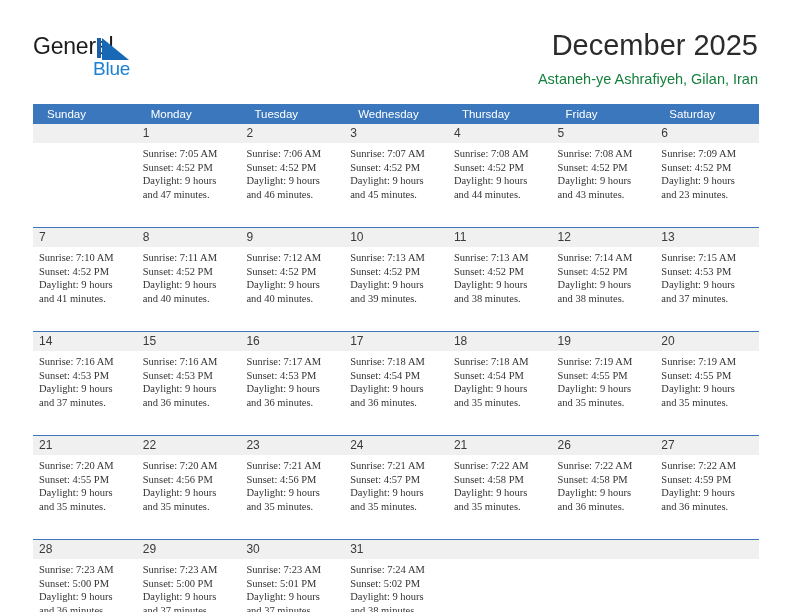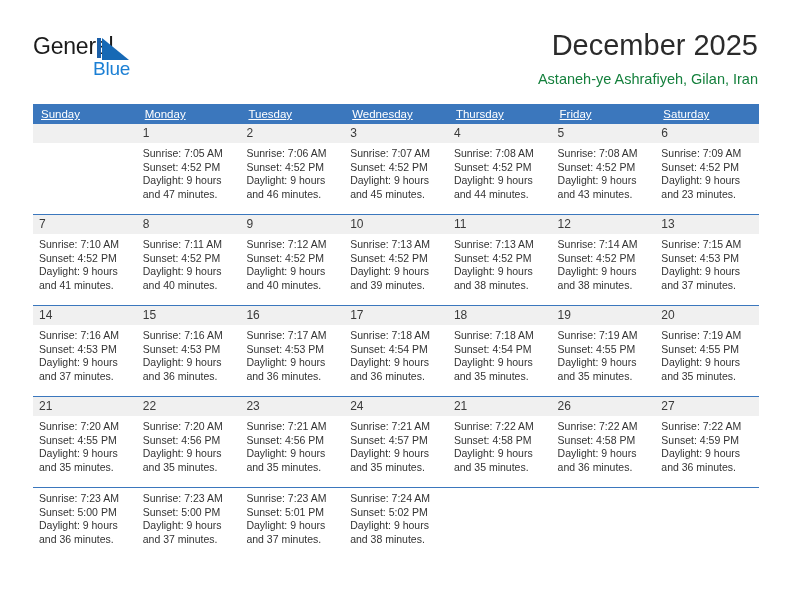--- a/index.html
+++ b/index.html
@@ -92,24 +92,23 @@
     display: flex;
     width: 100%;
     background: #3b77bd;
     height: 20px;
   }
   .weekhead .wh {
     flex: 1 1 0;
     color: #ffffff;
     font-size: 11.5px;
     line-height: 20px;
-    padding-left: 8px;
+    padding-left: 14px;
     box-sizing: border-box;
     white-space: nowrap;
-    text-decoration: underline;
   }
   .week {
     width: 100%;
     border-top: 1px solid #3b77bd;
   }
   .week:first-of-type {
     border-top: none;
   }
   .daynums {
     display: flex;
@@ -122,21 +121,22 @@
     font-size: 12px;
     line-height: 19px;
     color: #3a3a3a;
     padding-left: 6px;
     box-sizing: border-box;
   }
   .dayinfos {
     display: flex;
     width: 100%;
     background: #ffffff;
-    height: 71px;
+    height: 84px;
+    font-family: Liberation Serif, serif;
   }
   .dayinfos .di {
     flex: 1 1 0;
     padding: 4px 6px 0 6px;
     box-sizing: border-box;
   }
   .di-line {
     font-size: 10.5px;
     line-height: 13.6px;
     color: #333333;
@@ -388,20 +388,29 @@
             </div>
             <div class="di">
               <div class="di-line">Sunrise: 7:22 AM</div>
               <div class="di-line">Sunset: 4:59 PM</div>
               <div class="di-line">Daylight: 9 hours</div>
               <div class="di-line">and 36 minutes.</div>
             </div>
           </div>
         </div>
         <div class="week">
+          <div class="daynums">
+            <div class="dn">28</div>
+            <div class="dn">29</div>
+            <div class="dn">30</div>
+            <div class="dn">31</div>
+            <div class="dn"></div>
+            <div class="dn"></div>
+            <div class="dn"></div>
+          </div>
           <div class="dayinfos">
             <div class="di">
               <div class="di-line">Sunrise: 7:23 AM</div>
               <div class="di-line">Sunset: 5:00 PM</div>
               <div class="di-line">Daylight: 9 hours</div>
               <div class="di-line">and 36 minutes.</div>
             </div>
             <div class="di">
               <div class="di-line">Sunrise: 7:23 AM</div>
               <div class="di-line">Sunset: 5:00 PM</div>

